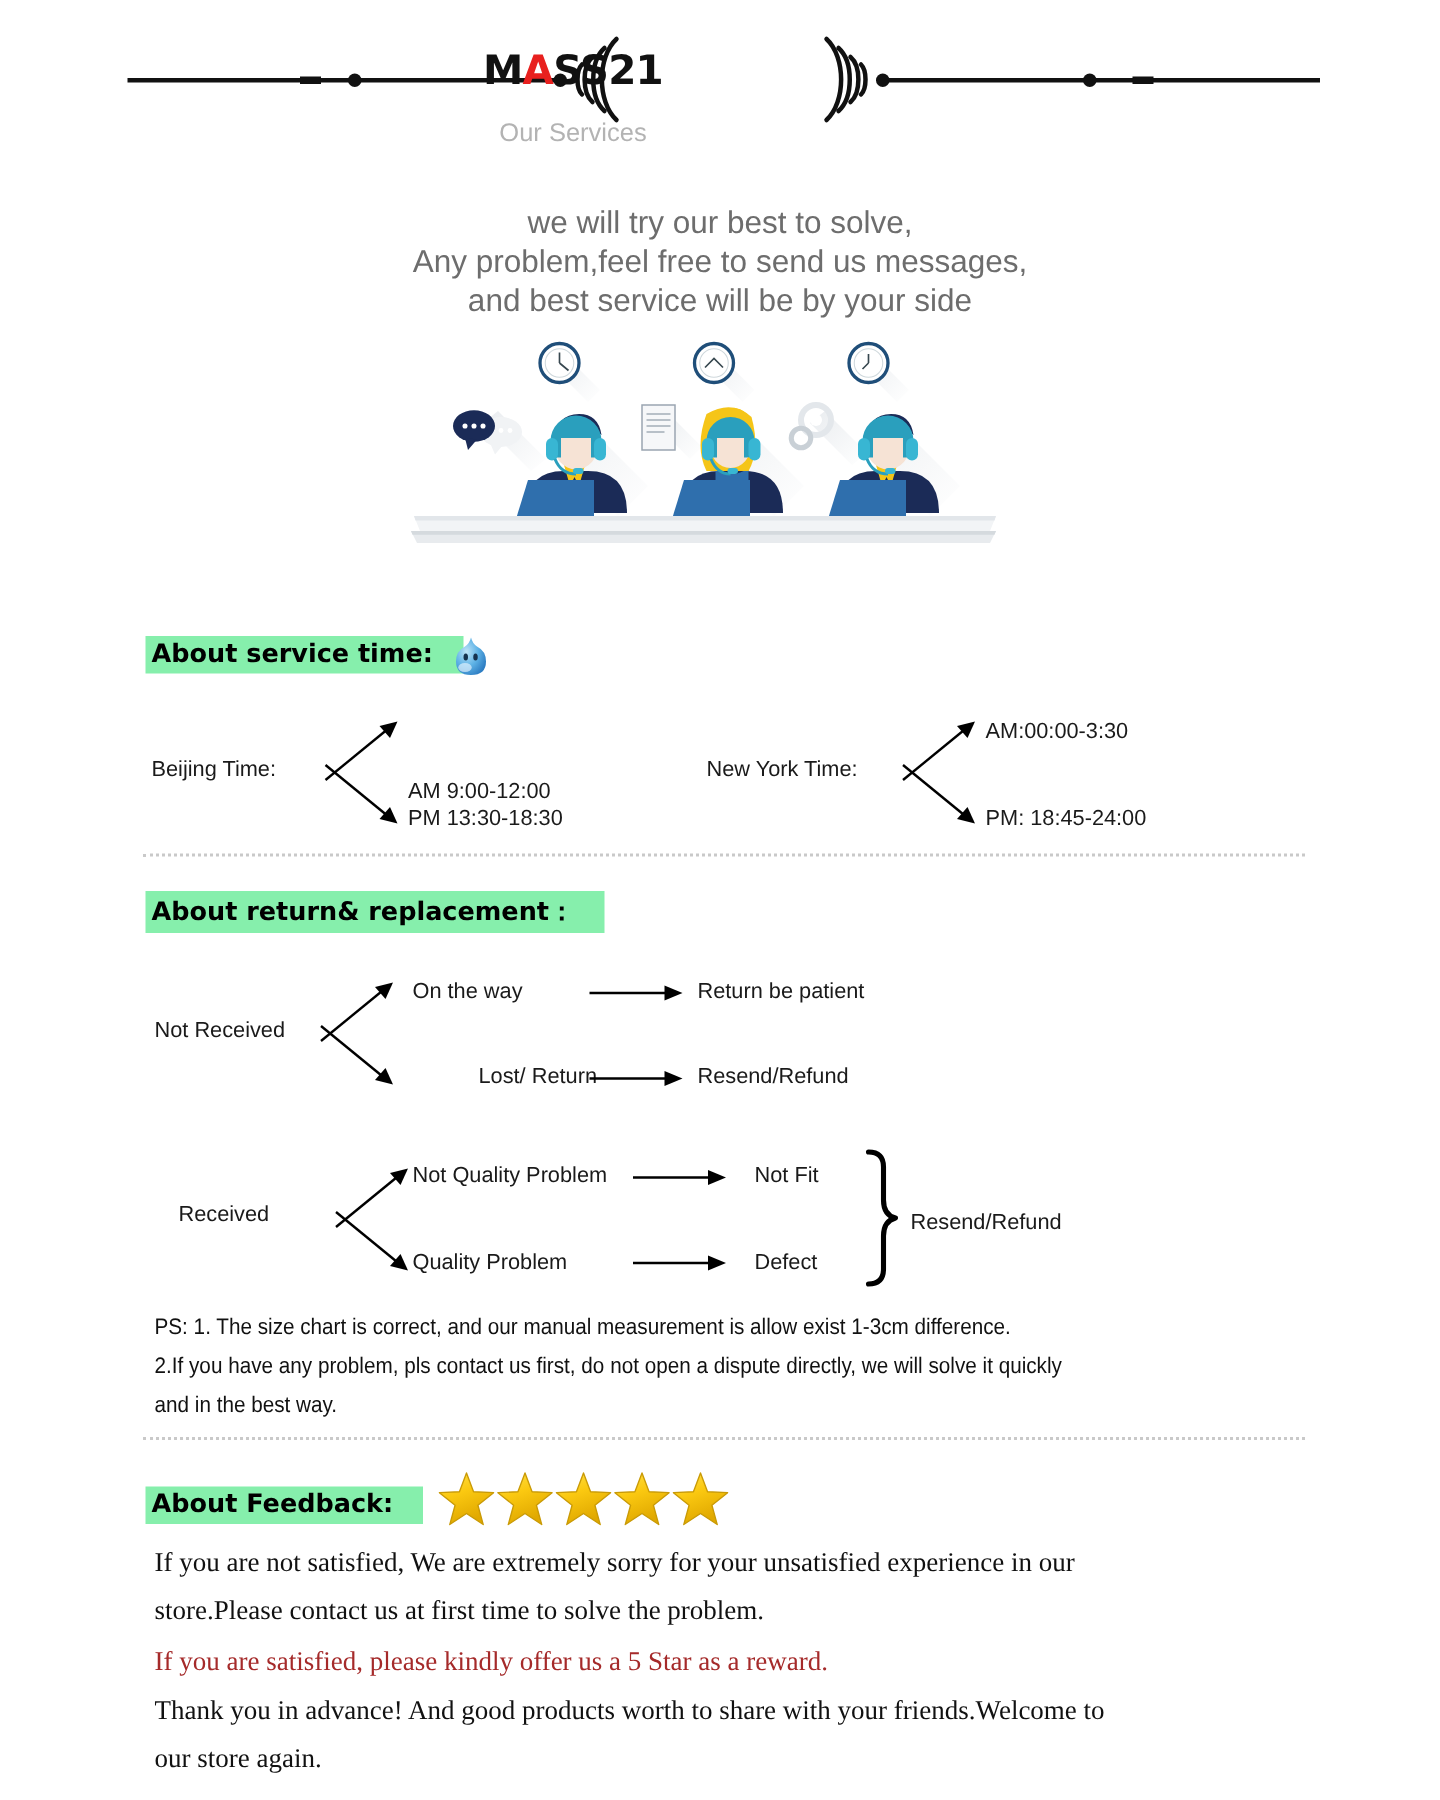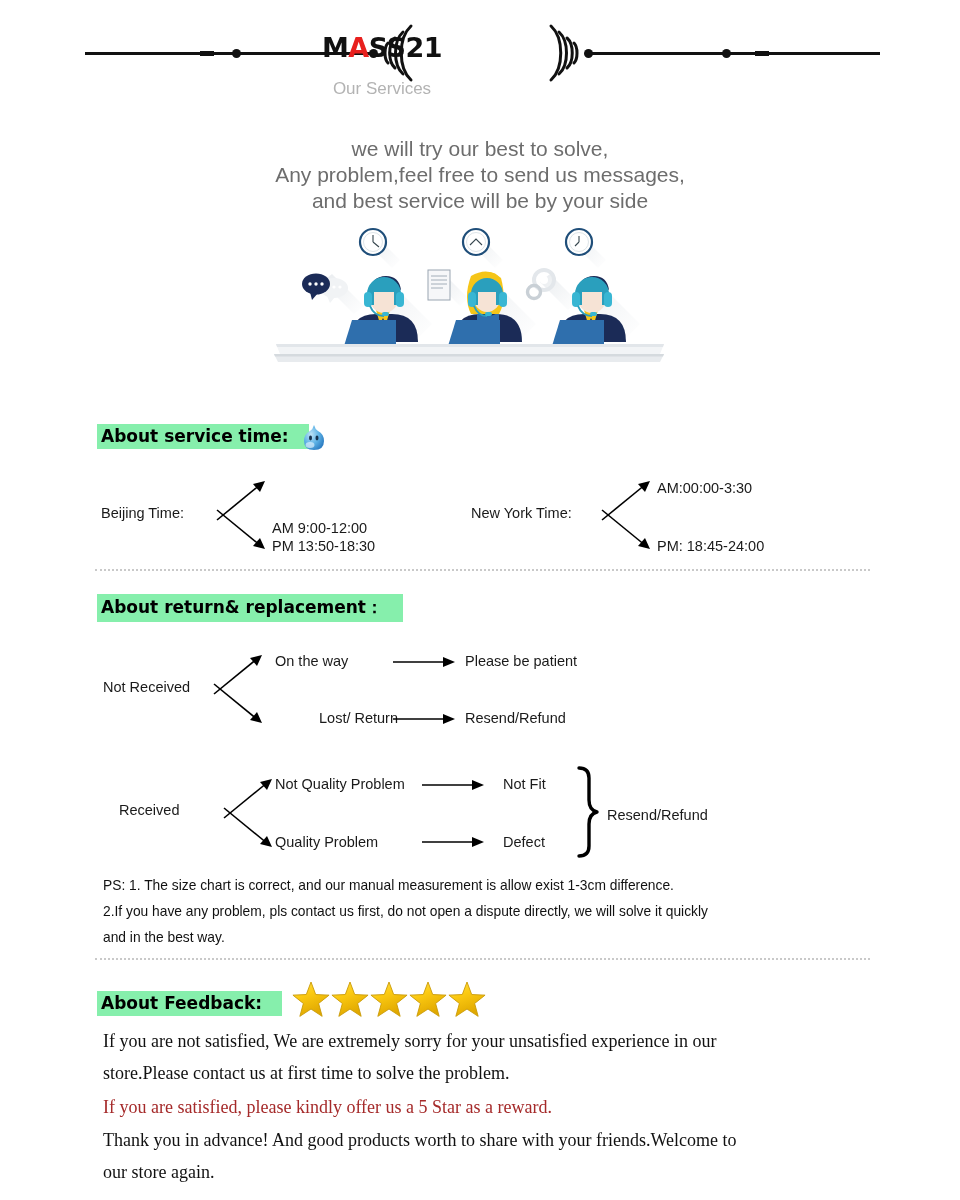--- a/index.html
+++ b/index.html
@@ -343,21 +343,21 @@
 </div>
 
 <div class="lbl" style="left:101px; top:505px;">Beijing Time:</div>
 <svg style="position:absolute; left:215px; top:478px;" width="55" height="75">
   <path d="M2 42 L46 6" stroke="#000" stroke-width="1.6" fill="none"></path>
   <path d="M50 3 L38 6 L45 14 Z" fill="#000"></path>
   <path d="M2 32 L46 68" stroke="#000" stroke-width="1.6" fill="none"></path>
   <path d="M50 71 L38 68 L45 60 Z" fill="#000"></path>
 </svg>
 <div class="lbl" style="left:272px; top:480px;margin-top:40px;">AM 9:00-12:00</div>
-<div class="lbl" style="left:272px; top:538px;">PM 13:50-18:30</div>
+<div class="lbl" style="left:272px; top:538px;">PM 13:30-18:30</div>
 
 <div class="lbl" style="left:471px; top:505px;">New York Time:</div>
 <svg style="position:absolute; left:600px; top:478px;" width="55" height="75">
   <path d="M2 42 L46 6" stroke="#000" stroke-width="1.6" fill="none"></path>
   <path d="M50 3 L38 6 L45 14 Z" fill="#000"></path>
   <path d="M2 32 L46 68" stroke="#000" stroke-width="1.6" fill="none"></path>
   <path d="M50 71 L38 68 L45 60 Z" fill="#000"></path>
 </svg>
 <div class="lbl" style="left:657px; top:480px;">AM:00:00-3:30</div>
 <div class="lbl" style="left:657px; top:538px;">PM: 18:45-24:00</div>
@@ -377,21 +377,21 @@
 <div class="lbl" style="left:275px; top:710px;margin-left:44px;">Lost/ Return</div>
 
 <svg style="position:absolute; left:393px; top:655px;" width="66" height="14">
   <path d="M0 7 L52 7" stroke="#000" stroke-width="1.7"></path>
   <path d="M62 7 L50 2 L50 12 Z" fill="#000"></path>
 </svg>
 <svg style="position:absolute; left:393px; top:712px;" width="66" height="14">
   <path d="M0 7 L52 7" stroke="#000" stroke-width="1.7"></path>
   <path d="M62 7 L50 2 L50 12 Z" fill="#000"></path>
 </svg>
-<div class="lbl" style="left:465px; top:653px;">Please be patient</div>
+<div class="lbl" style="left:465px; top:653px;">Return be patient</div>
 <div class="lbl" style="left:465px; top:710px;">Resend/Refund</div>
 
 <div class="lbl" style="left:119px; top:802px;">Received</div>
 <svg style="position:absolute; left:222px; top:776px;" width="55" height="75">
   <path d="M2 42 L46 6" stroke="#000" stroke-width="1.6" fill="none"></path>
   <path d="M50 3 L38 6 L45 14 Z" fill="#000"></path>
   <path d="M2 32 L46 68" stroke="#000" stroke-width="1.6" fill="none"></path>
   <path d="M50 71 L38 68 L45 60 Z" fill="#000"></path>
 </svg>
 <div class="lbl" style="left:275px; top:776px;">Not Quality Problem</div>

